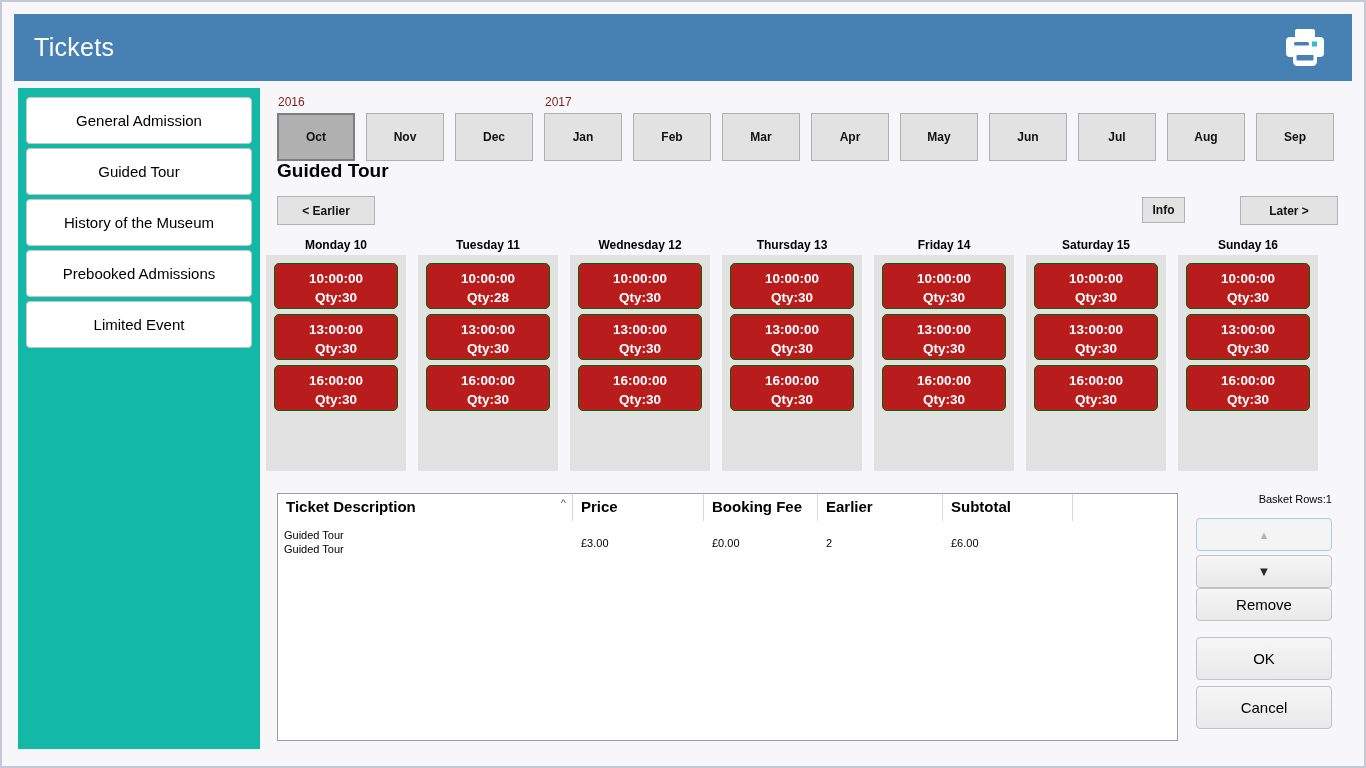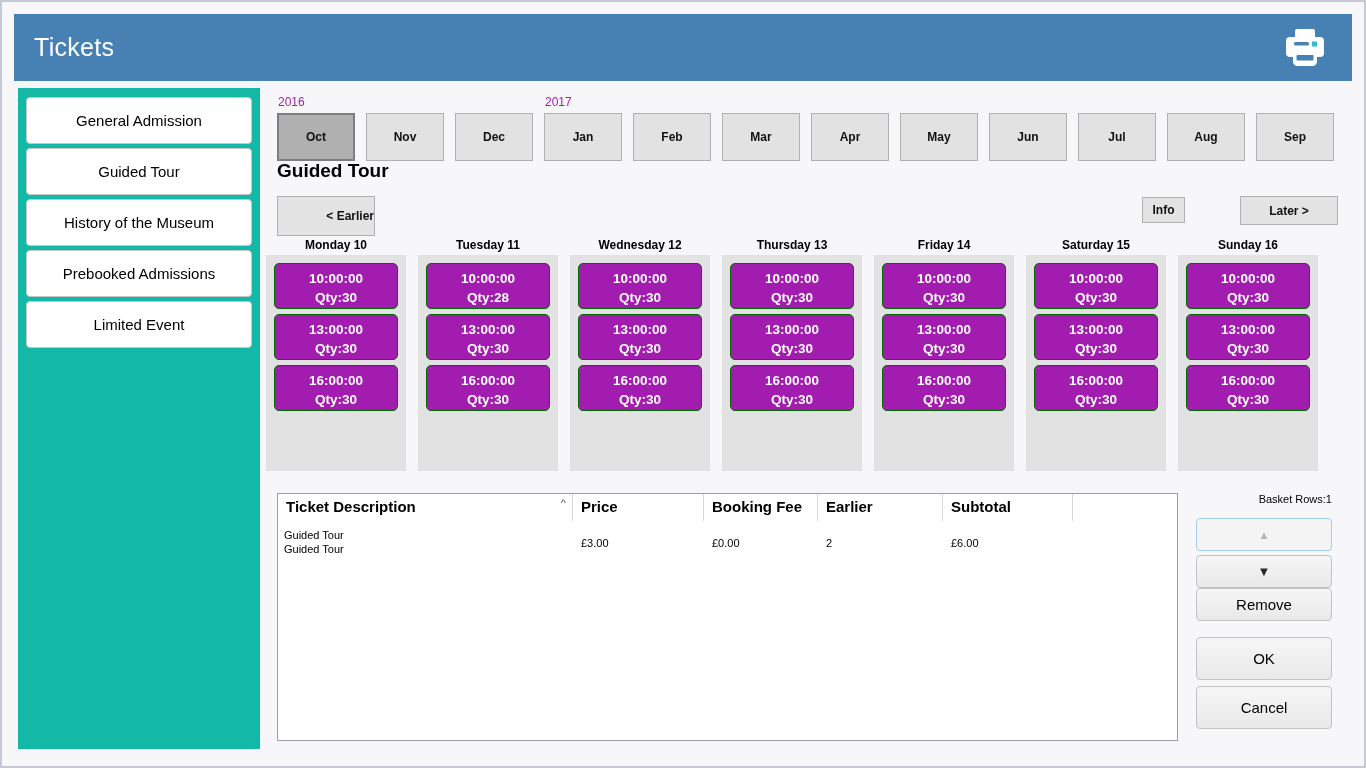--- a/index.html
+++ b/index.html
@@ -26,56 +26,56 @@
     background: #14b8a6; padding: 9px 8px;
   }
   .side-btn {
     display: block; width: 226px; height: 47px; margin-bottom: 4px;
     background: #ffffff; border: 1px solid #c6c6c6; border-radius: 4px;
     font-family: "Liberation Sans", sans-serif; font-size: 15px; color: #000;
     text-align: center; cursor: pointer;
   }
 
   
-  .year-label { position: absolute; top: 93px; font-size: 12px; color: #a21caf; }
+  .year-label { position: absolute; top: 93px; font-size: 12px; color: #7f1d1d; }
   .year-2016 { left: 276px; }
   .year-2017 { left: 543px; }
   .months {
     position: absolute; left: 275px; top: 111px; width: 1057px; height: 38px;
     display: flex; justify-content: space-between;
   }
   .month-btn {
     width: 78px; height: 48px; background: #e2e2e2; border: 1px solid #b0b0b0;
     font-family: "Liberation Sans", sans-serif; font-size: 12px; font-weight: bold;
     color: #111; cursor: pointer;
   }
   .month-btn.selected { background: #b0b0b0; border: 2px solid #7f7f7f; }
 
   
   .event-title { position: absolute; left: 275px; top: 158px; font-size: 19px; font-weight: bold; color: #000; }
   .nav-btn {
     position: absolute; background: #e3e3e3; border: 1px solid #b2b2b2;
     font-family: "Liberation Sans", sans-serif; font-size: 12px; font-weight: bold;
     color: #111; cursor: pointer;
   }
-  .nav-earlier { left: 275px; top: 194px; width: 98px; height: 40px; text-align: right; }
+  .nav-earlier { left: 275px; top: 194px; width: 98px; height: 29px; }
   .nav-info    { left: 1140px; top: 195px; width: 43px; height: 26px; }
   .nav-later   { left: 1238px; top: 194px; width: 98px; height: 29px; }
 
   
   .days {
     position: absolute; left: 264px; top: 236px; width: 1053px;
     display: flex; gap: 12px;
   }
   .day-col { width: 140px; }
   .day-name { height: 17px; text-align: center; font-size: 12px; font-weight: bold; color: #000; }
   .day-panel { height: 216px; background: #e2e2e2; padding: 8px; }
   .slot {
     display: block; width: 124px; height: 46px; margin-bottom: 5px;
-    background: #a21caf; border: 1px solid #006a00; border-radius: 5px;
+    background: #b91c1c; border: 1px solid #006a00; border-radius: 5px;
     color: #fff; font-family: "Liberation Sans", sans-serif;
     font-size: 13.5px; font-weight: bold; line-height: 1.35;
     text-align: center; cursor: pointer; padding-top: 5px;
   }
   .slot span { display: block; }
 
   
   .basket-table {
     position: absolute; left: 275px; top: 491px; width: 901px; height: 248px;
     background: #ffffff; border: 1px solid #9f9f9f;

